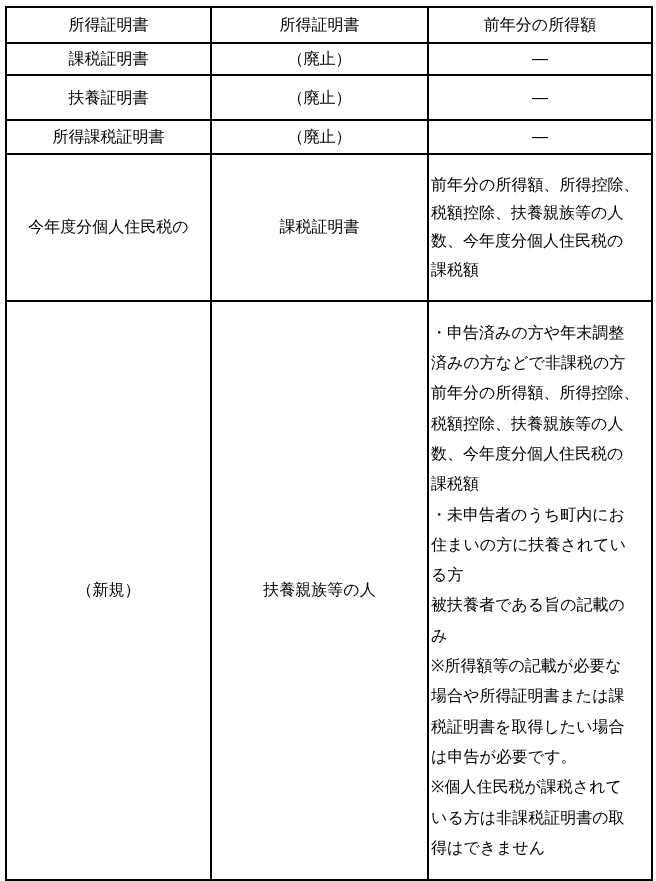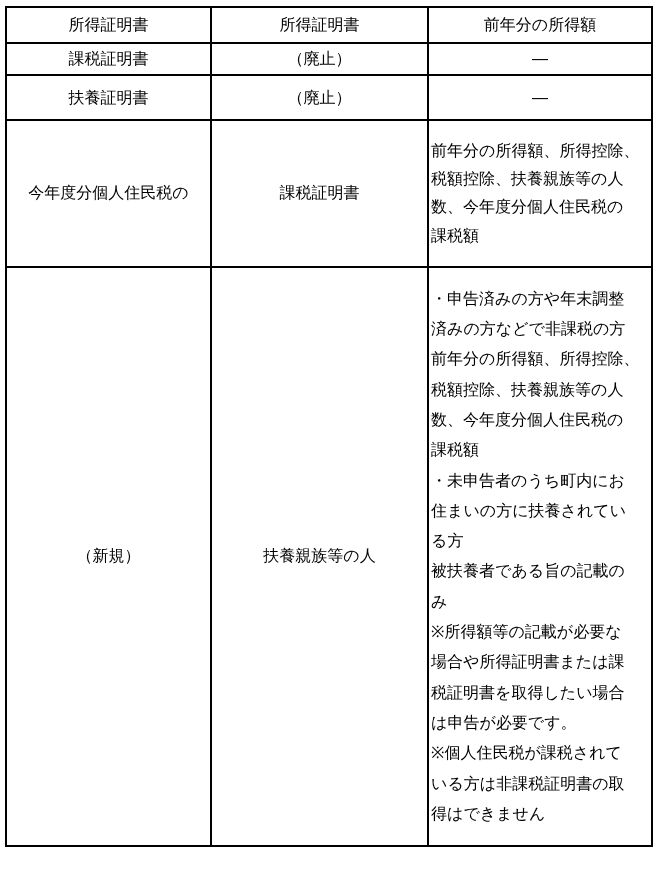--- a/index.html
+++ b/index.html
@@ -75,20 +75,25 @@
       <tr class="row-b">
         <td>課税証明書</td>
         <td>（廃止）</td>
         <td>―</td>
       </tr>
       <tr class="row-c">
         <td>扶養証明書</td>
         <td>（廃止）</td>
         <td>―</td>
       </tr>
+      <tr class="row-d">
+        <td>所得課税証明書</td>
+        <td>（廃止）</td>
+        <td>―</td>
+      </tr>
       <tr class="row-e">
         <td>今年度分個人住民税の</td>
         <td>課税証明書</td>
         <td class="multiline lh-a">前年分の所得額、所得控除、
 税額控除、扶養親族等の人
 数、今年度分個人住民税の
 課税額</td>
       </tr>
       <tr class="row-g">
         <td>（新規）</td>

